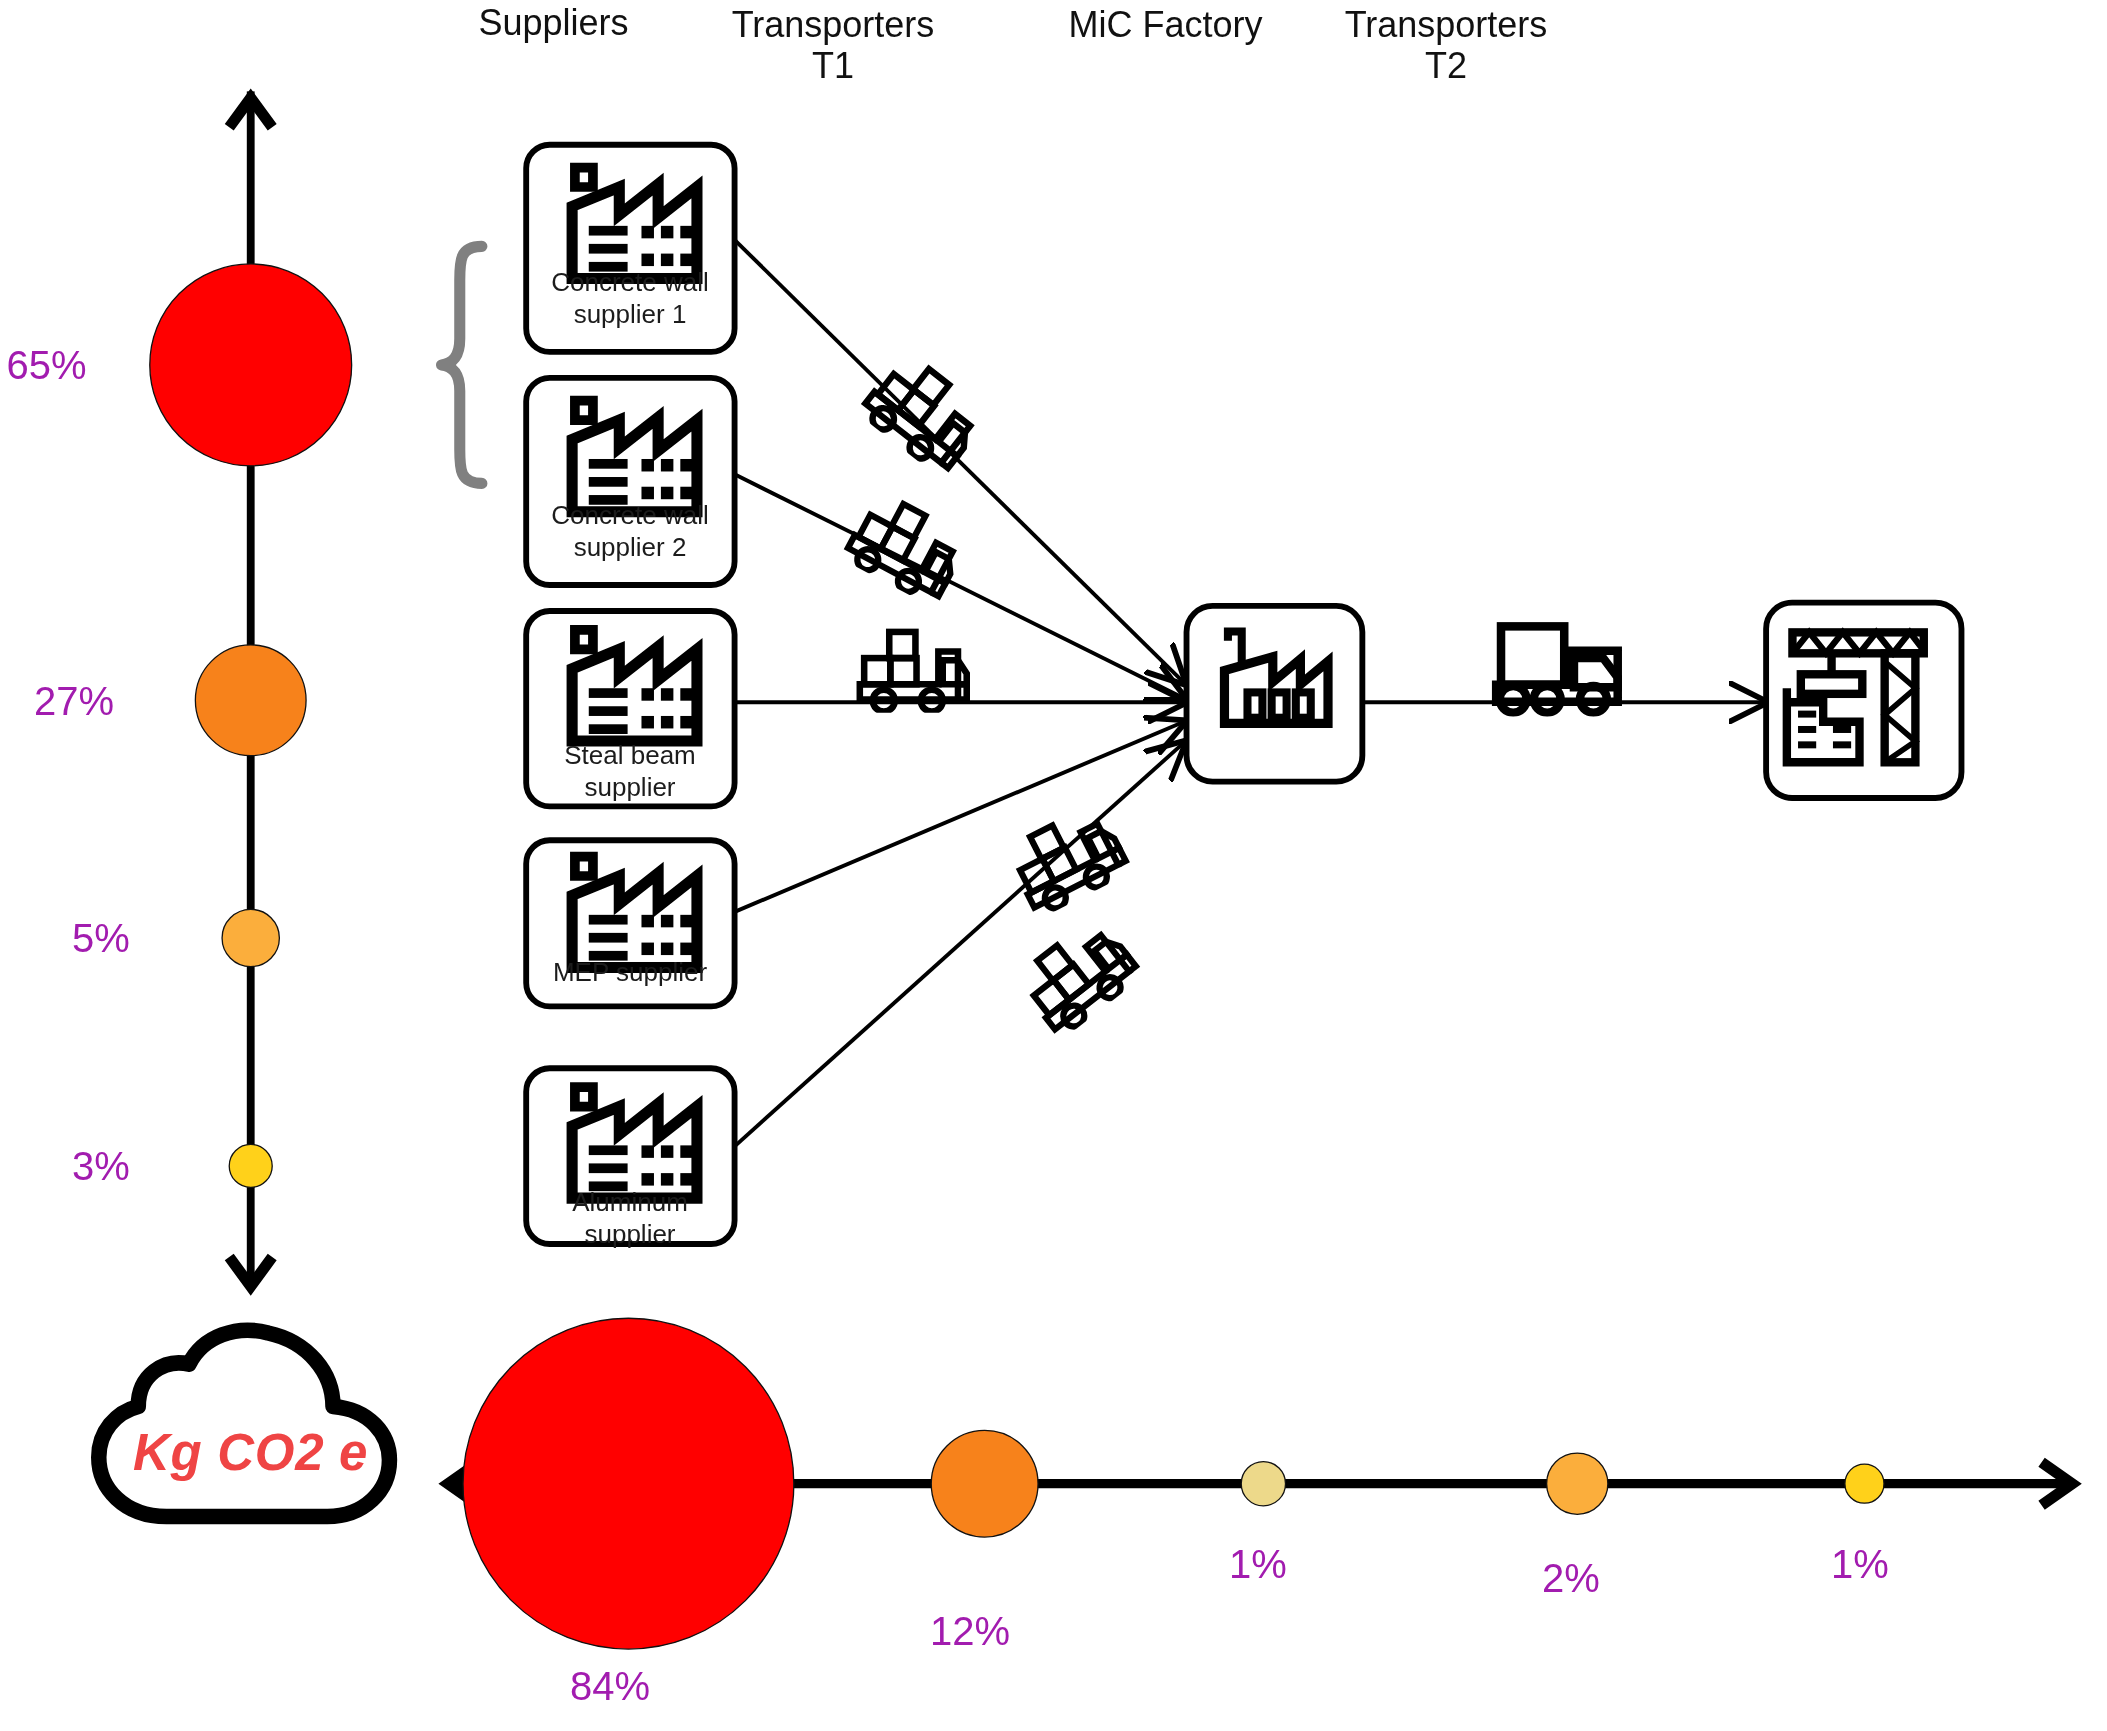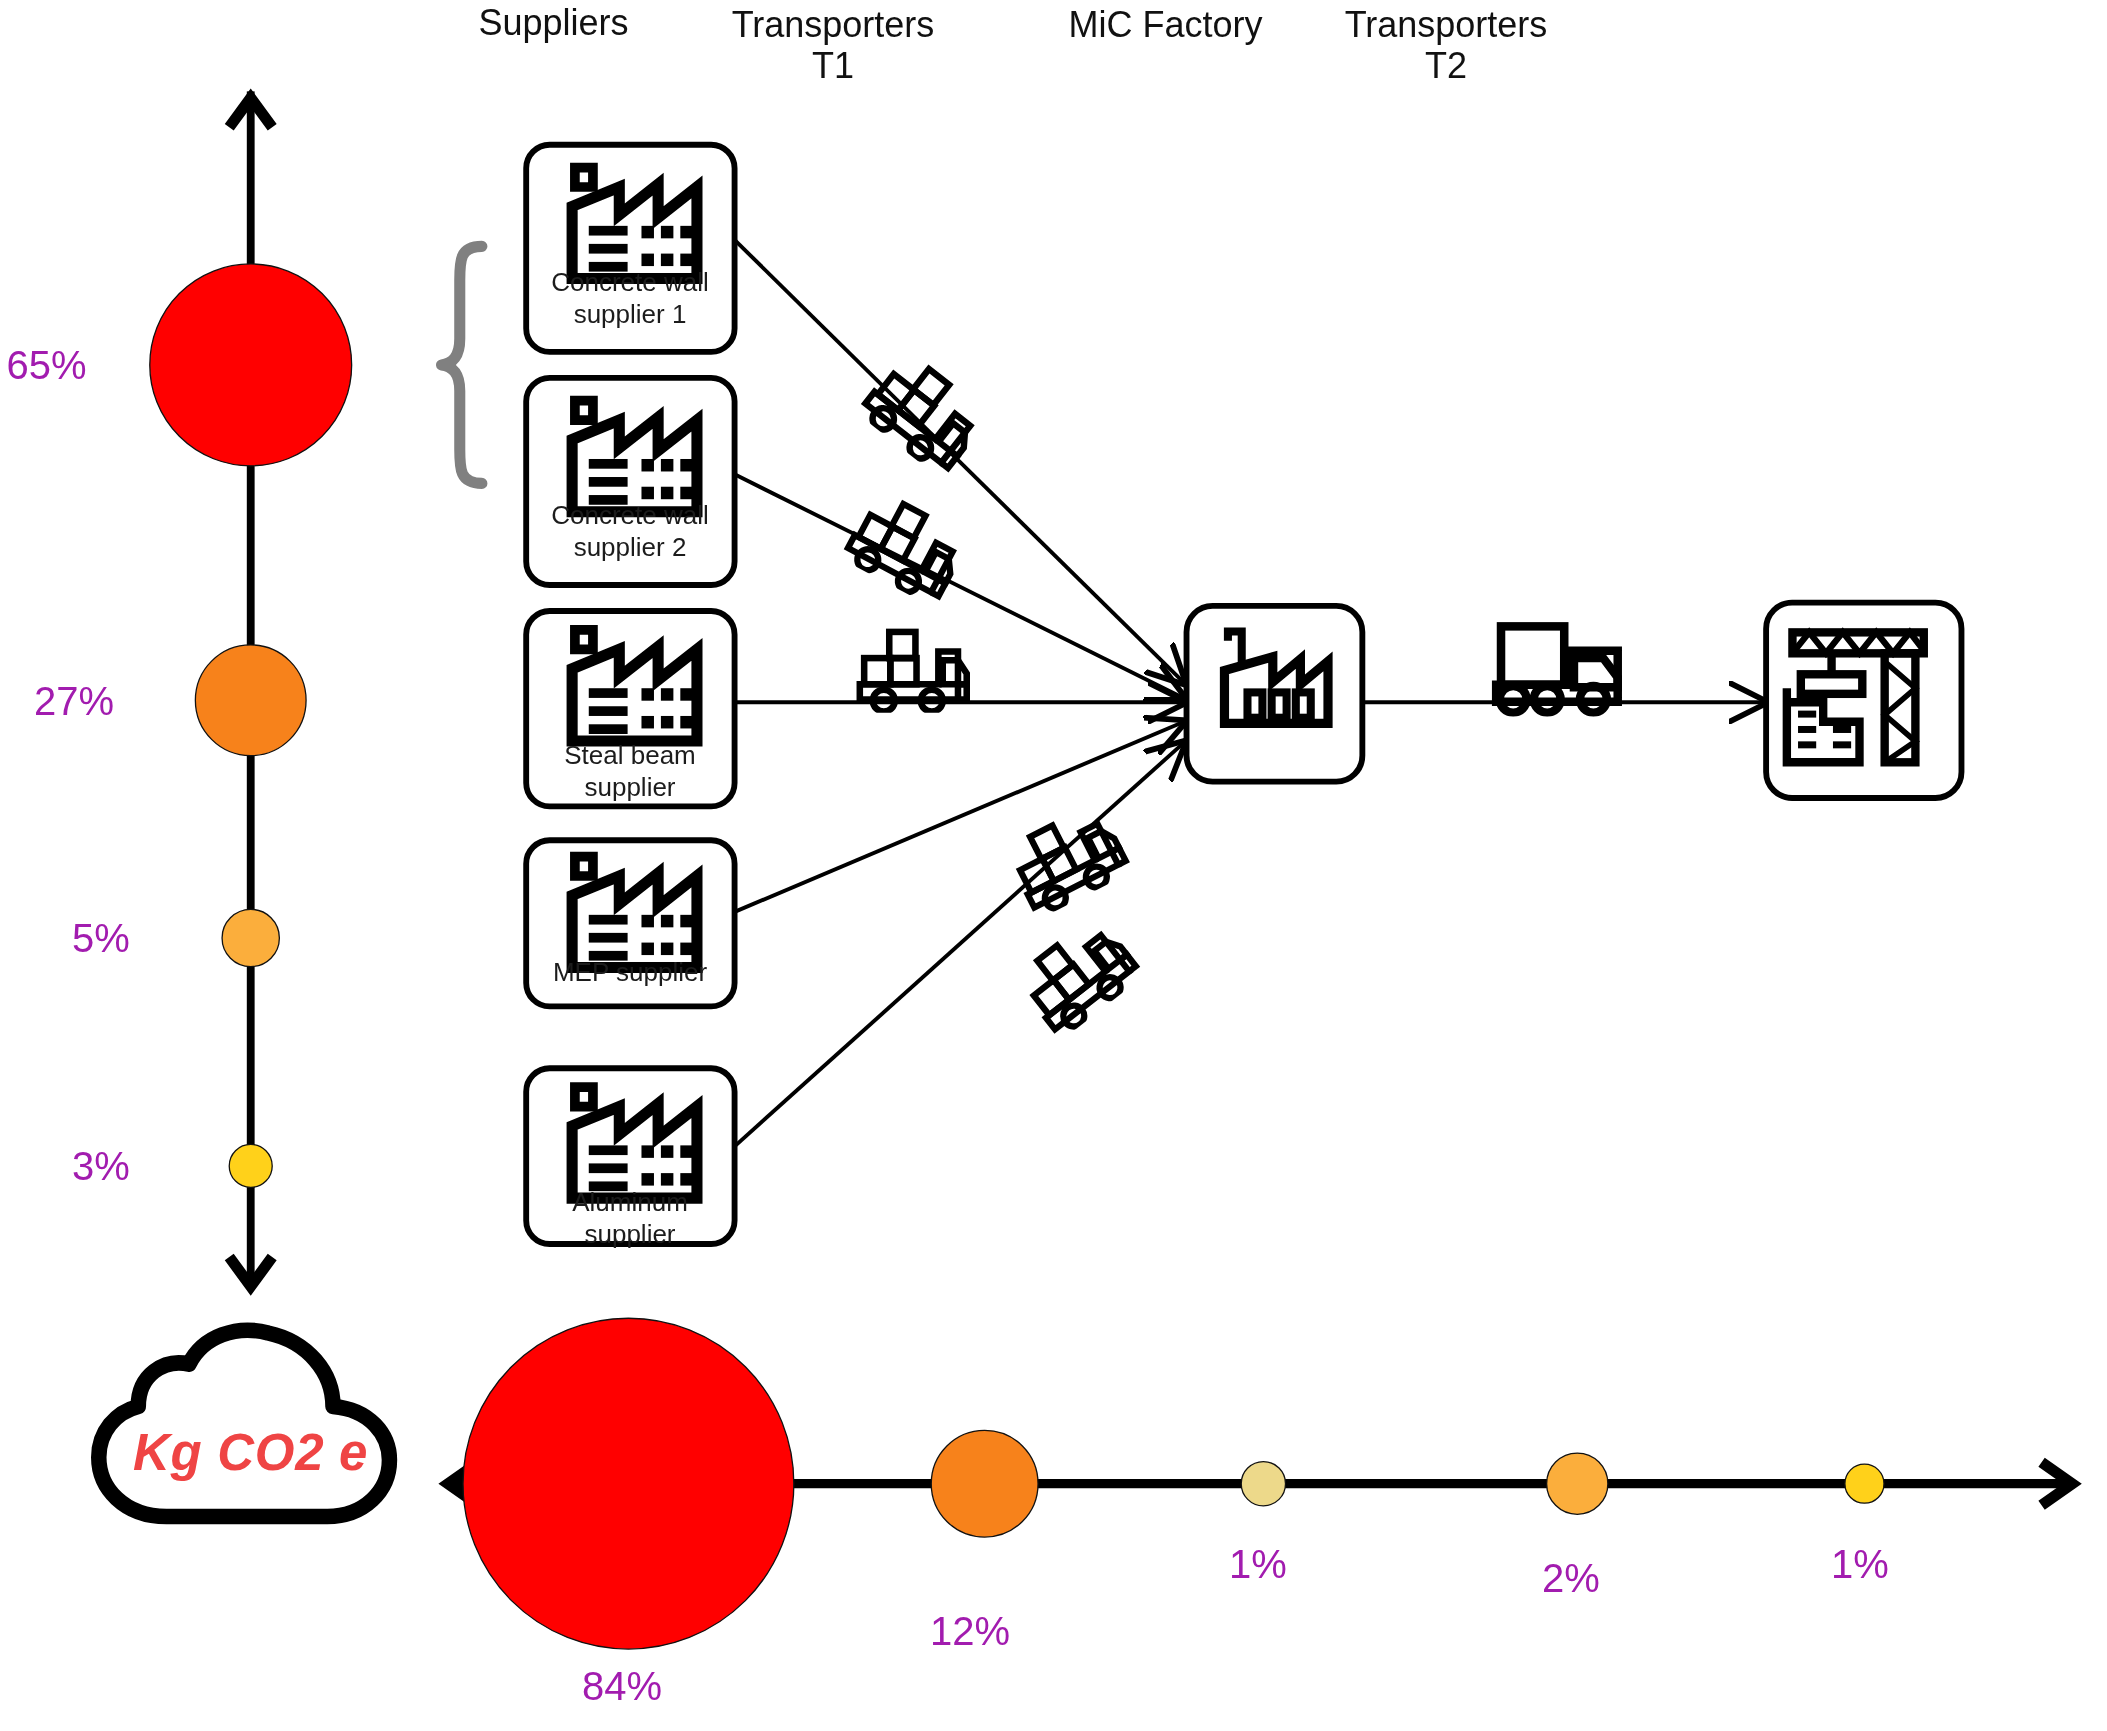--- a/index.html
+++ b/index.html
@@ -250,21 +250,21 @@
 supplier</div>
   <div class="node-label" style="left:527px; top:957px; width:206px;">MEP supplier</div>
   <div class="node-label" style="left:527px; top:1187px; width:206px;">Aluminum
 supplier</div>
 
   <div class="pct-label" style="left:6.5px; top:343px;">65%</div>
   <div class="pct-label" style="left:34px; top:679px;">27%</div>
   <div class="pct-label" style="left:72px; top:916px;">5%</div>
   <div class="pct-label" style="left:72px; top:1144px;">3%</div>
 
-  <div class="pct-label" style="left:582px; top:1664px;text-align:right;">84%</div>
+  <div class="pct-label" style="left:570px; top:1664px;text-align:right;">84%</div>
   <div class="pct-label" style="left:930px; top:1577px;margin-top:32px;">12%</div>
   <div class="pct-label" style="left:1229px; top:1542px;">1%</div>
   <div class="pct-label" style="left:1542px; top:1556px;">2%</div>
   <div class="pct-label" style="left:1831px; top:1542px;">1%</div>
 
   <div class="cloud-text" style="left:133px; top:1423px;">Kg CO2 e</div>
 
 </div>
 
 

